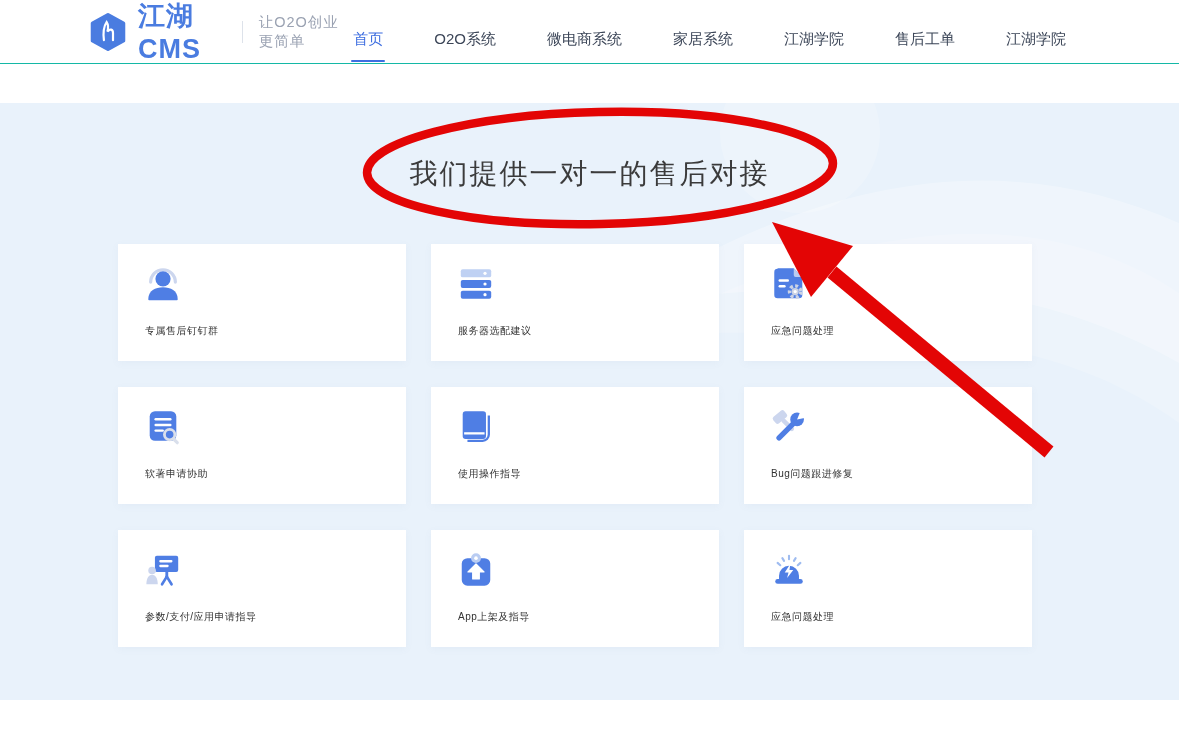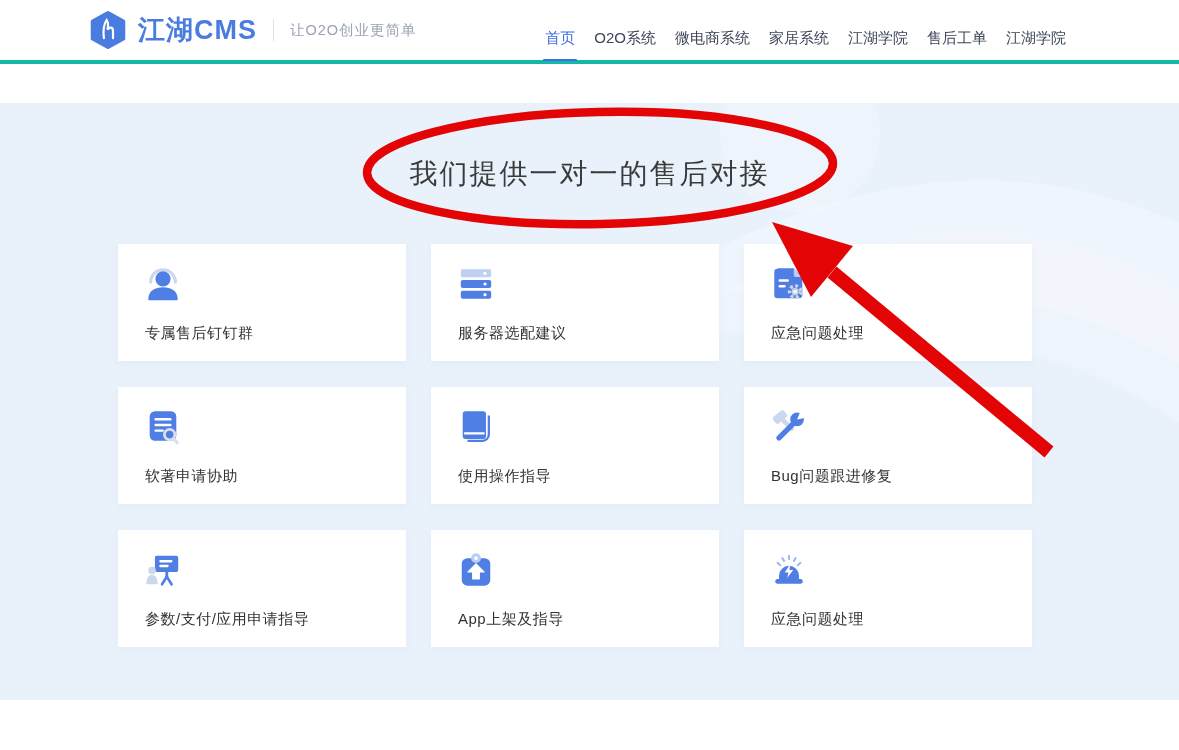--- a/index.html
+++ b/index.html
@@ -1,44 +1,44 @@
 <!DOCTYPE html>
 <html><head>
 <meta charset="utf-8">
 <style>
   html,body{margin:0;padding:0;}
   body{font-family:"Liberation Sans","DejaVu Sans",sans-serif;background:#fff;}
   .page{position:relative;width:1179px;height:750px;background:#fff;overflow:hidden;}
 
   
   .header{position:absolute;top:0;left:0;right:0;height:64px;background:#fff;
-          border-bottom:4px solid #14b8a6;display:flex;align-items:center;
+          border-bottom:1px solid #14b8a6;display:flex;align-items:center;
           justify-content:space-between;padding:0 112px 0 88px;box-sizing:border-box;z-index:2;}
   .brand{display:flex;align-items:center;cursor:pointer;}
   .brand-text{font-size:27px;font-weight:bold;color:#4a7ce0;margin-left:10px;letter-spacing:1px;}
   .brand-divider{width:1px;height:22px;background:#dde2ea;margin:0 16px;}
   .tagline{font-size:14.5px;color:#9aa2b2;letter-spacing:1px;}
-  .nav{display:flex;align-items:flex-end;gap:17px;margin-top:16px;}
+  .nav{display:flex;align-items:flex-end;gap:49px;margin-top:16px;}
   .nav-item{font-size:15px;color:#3c4658;text-decoration:none;position:relative;
             padding:4px 1px;cursor:pointer;white-space:nowrap;}
   .nav-item.active{color:#3e6ee0;}
   .nav-item.active::after{content:"";position:absolute;left:-1px;right:-1px;bottom:-9px;
             height:2px;background:#3e6ee0;border-radius:1px;}
 
   
   .hero{position:absolute;top:103px;left:0;right:0;height:597px;background:#e9f2fb;overflow:hidden;}
   .hero-deco{position:absolute;inset:0;}
   .hero-title{position:absolute;top:52px;left:0;right:0;margin:0;text-align:center;
               font-size:28px;font-weight:500;color:#3b3b3b;letter-spacing:2px;}
 
   .card-grid{position:absolute;left:118px;top:141px;display:grid;
              grid-template-columns:repeat(3,288px);grid-auto-rows:117px;gap:26px 25px;}
   .card{background:#fff;position:relative;box-shadow:0 2px 8px rgba(90,120,160,0.05);cursor:pointer;}
   .card .icon{position:absolute;left:26px;top:21px;width:38px;height:38px;display:block;}
-  .card-label{position:absolute;left:27px;top:80px;font-size:15px;color:#333;letter-spacing:0.5px;}
+  .card-label{position:absolute;left:27px;top:80px;font-size:10px;color:#333;letter-spacing:0.5px;}
 
   
   .annotation{position:absolute;inset:0;z-index:10;pointer-events:none;}
 </style>
 </head>
 <body>
 
 <div class="page">
 
   <div class="header">

